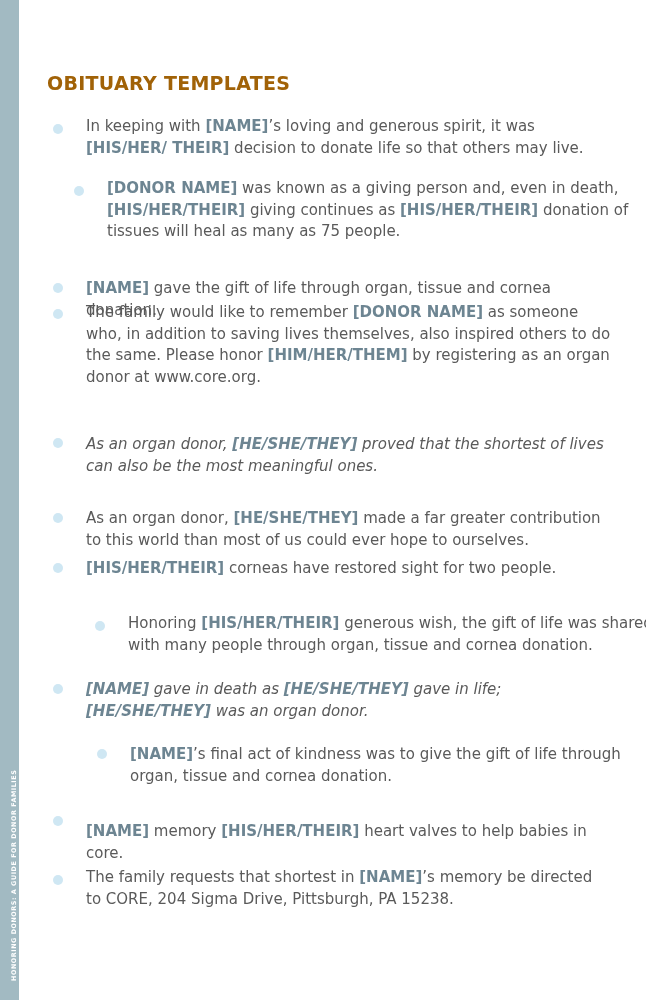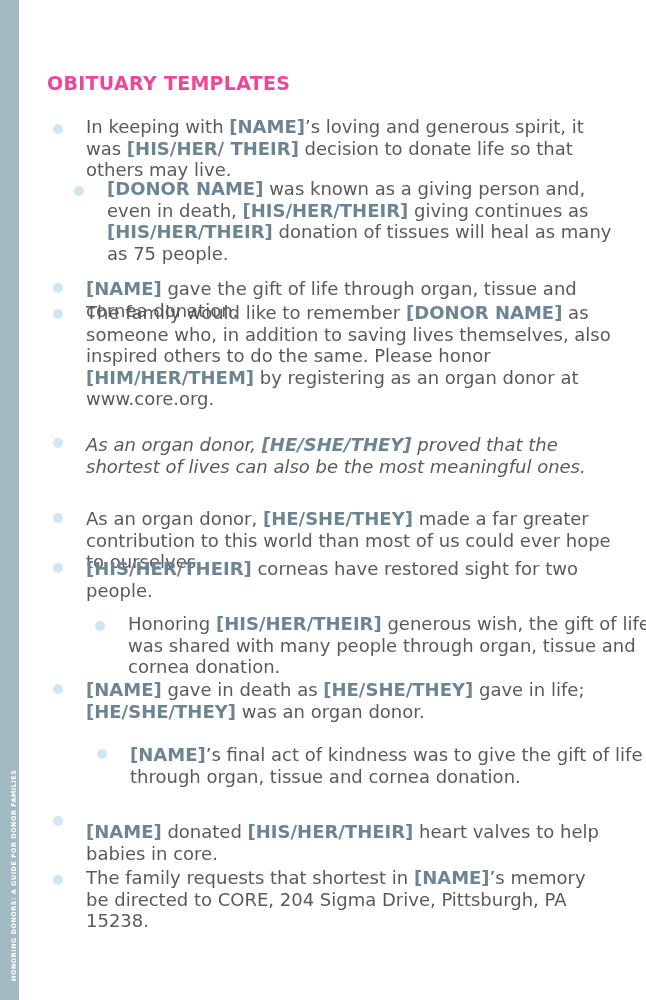--- a/index.html
+++ b/index.html
@@ -2,23 +2,23 @@
 <html><head>
 <meta charset="utf-8">
 <style>
   html, body { margin:0; padding:0; }
   body { width:646px; height:1000px; position:relative; background:#ffffff; overflow:hidden;
          font-family:"DejaVu Sans", sans-serif; }
   .sidebar { position:absolute; left:0; top:0; width:19px; height:1000px; background:#a2bac2; }
   .sidebar-text { position:absolute; left:10px; top:985px; transform-origin:0 0; transform:rotate(-90deg);
                   white-space:nowrap; color:#ffffff; font-size:6.4px; font-weight:bold; letter-spacing:0.55px;
                   line-height:8px; margin-top:-4px; }
-  .title { position:absolute; left:47px; top:72px; font-size:19px; font-weight:bold; color:#ec4899;
+  .title { position:absolute; left:47px; top:72px; font-size:19px; font-weight:bold; color:#a16207;
            letter-spacing:0.3px; margin:0; }
-  .item { position:absolute; left:86px; width:525px; font-size:18px; line-height:21.5px; color:#5a5a5a; }
+  .item { position:absolute; left:86px; width:525px; font-size:15px; line-height:21.5px; color:#5a5a5a; }
   .item b { color:#6d8592; font-weight:bold; }
   .bullet { position:absolute; left:-33px; width:10px; height:10px; border-radius:50%; background:#cfe7f3; }
 </style>
 </head>
 <body>
 
 <div class="sidebar">
   <div class="sidebar-text">HONORING DONORS: A GUIDE FOR DONOR FAMILIES</div>
 </div>
 
@@ -26,17 +26,17 @@
 
 <div id="template-list">
     <div class="item" style="top: 116px;"><span class="bullet" style="top: 8px;"></span><span>In keeping with </span><b>[NAME]</b><span>’s loving and generous spirit, it was </span><b>[HIS/HER/ THEIR]</b><span> decision to donate life so that others may live.</span></div>
     <div class="item" style="top: 178px; margin-left: 21px;"><span class="bullet" style="top: 8px;"></span><b>[DONOR NAME]</b><span> was known as a giving person and, even in death, </span><b>[HIS/HER/THEIR]</b><span> giving continues as </span><b>[HIS/HER/THEIR]</b><span> donation of tissues will heal as many as 75 people.</span></div>
     <div class="item" style="top: 278px;"><span class="bullet" style="top: 5px;"></span><b>[NAME]</b><span> gave the gift of life through organ, tissue and cornea donation.</span></div>
     <div class="item" style="top: 302px;"><span class="bullet" style="top: 7px;"></span><span>The family would like to remember </span><b>[DONOR NAME]</b><span> as someone who, in addition to saving lives themselves, also inspired others to do the same. Please honor </span><b>[HIM/HER/THEM]</b><span> by registering as an organ donor at www.core.org.</span></div>
     <div class="item" style="top: 434px; font-style: italic;"><span class="bullet" style="top: 4px;"></span><span>As an organ donor, </span><b>[HE/SHE/THEY]</b><span> proved that the shortest of lives can also be the most meaningful ones.</span></div>
     <div class="item" style="top: 508px;"><span class="bullet" style="top: 5px;"></span><span>As an organ donor, </span><b>[HE/SHE/THEY]</b><span> made a far greater contribution to this world than most of us could ever hope to ourselves.</span></div>
     <div class="item" style="top: 558px;"><span class="bullet" style="top: 5px;"></span><b>[HIS/HER/THEIR]</b><span> corneas have restored sight for two people.</span></div>
     <div class="item" style="top: 613px; margin-left: 42px;"><span class="bullet" style="top: 8px;"></span><span>Honoring </span><b>[HIS/HER/THEIR]</b><span> generous wish, the gift of life was shared with many people through organ, tissue and cornea donation.</span></div>
-    <div class="item" style="top: 679px;"><span class="bullet" style="top: 5px;"></span><b>[NAME]</b><span> gave in death as </span><b>[HE/SHE/THEY]</b><span> gave in life; </span><b>[HE/SHE/THEY]</b><span> was an organ donor.</span></div>
+    <div class="item" style="top: 679px; font-style: italic;"><span class="bullet" style="top: 5px;"></span><b>[NAME]</b><span> gave in death as </span><b>[HE/SHE/THEY]</b><span> gave in life; </span><b>[HE/SHE/THEY]</b><span> was an organ donor.</span></div>
     <div class="item" style="top: 744px; margin-left: 44px;"><span class="bullet" style="top: 5px;"></span><b>[NAME]</b><span>’s final act of kindness was to give the gift of life through organ, tissue and cornea donation.</span></div>
-    <div class="item" style="top: 821px;"><span class="bullet" style="top: -5px;"></span><b>[NAME]</b><span> donated </span><b>[HIS/HER/THEIR]</b><span> heart valves to help babies in core.</span></div>
+    <div class="item" style="top: 821px;"><span class="bullet" style="top: -5px;"></span><b>[NAME]</b><span> memory </span><b>[HIS/HER/THEIR]</b><span> heart valves to help babies in core.</span></div>
     <div class="item" style="top: 867px;"><span class="bullet" style="top: 8px;"></span><span>The family requests that shortest in </span><b>[NAME]</b><span>’s memory be directed to CORE, 204 Sigma Drive, Pittsburgh, PA 15238.</span></div>
   </div>
 
 </body></html>

